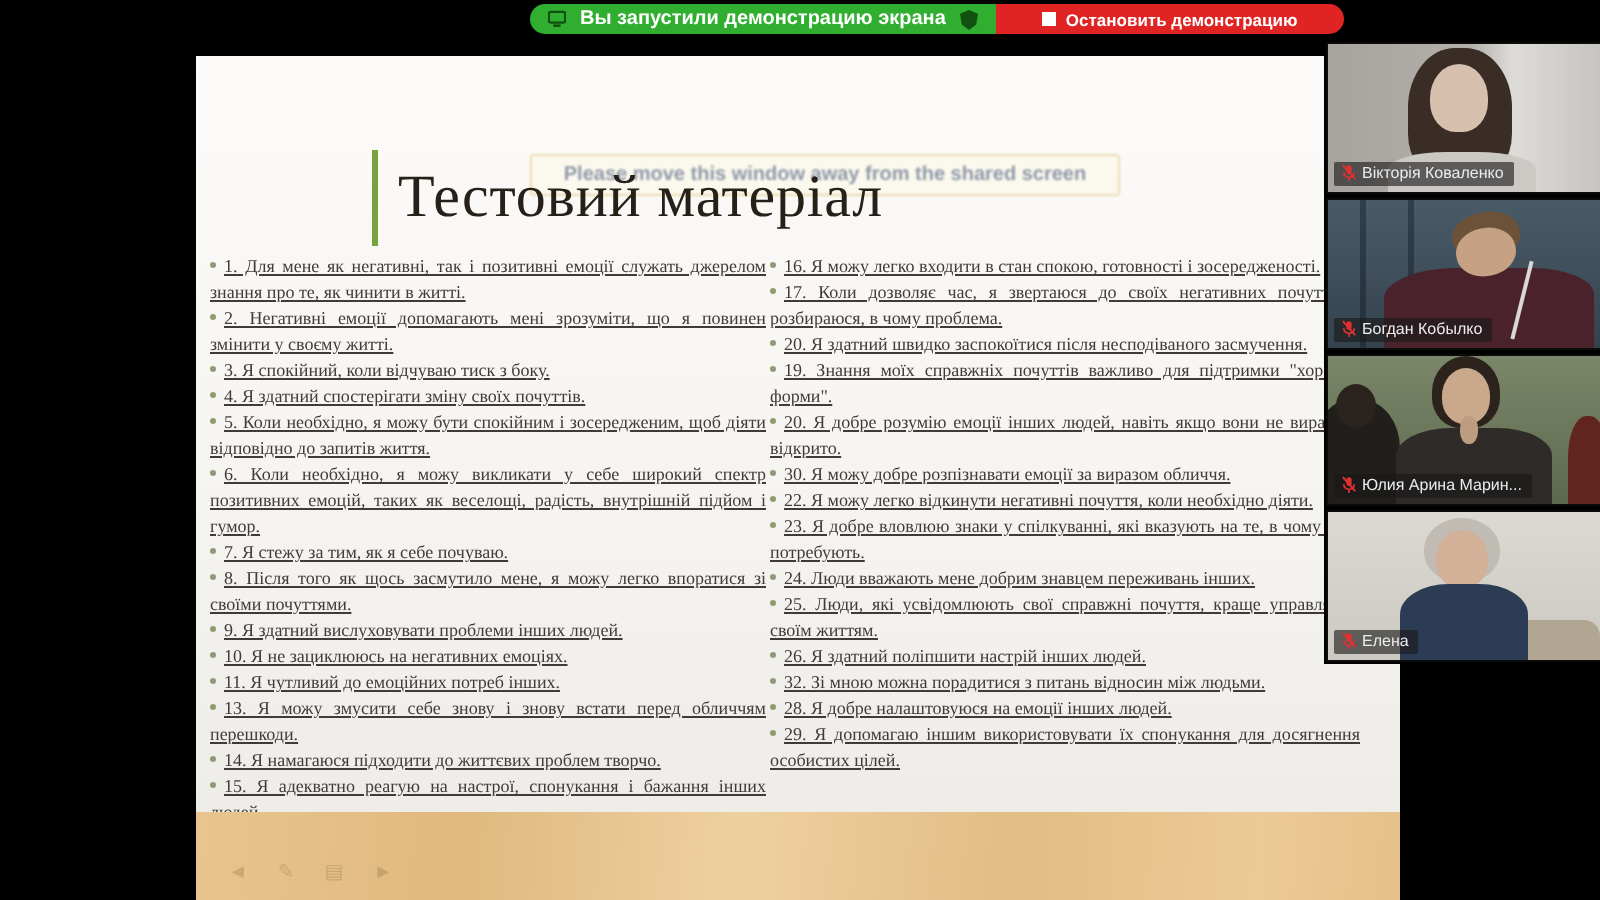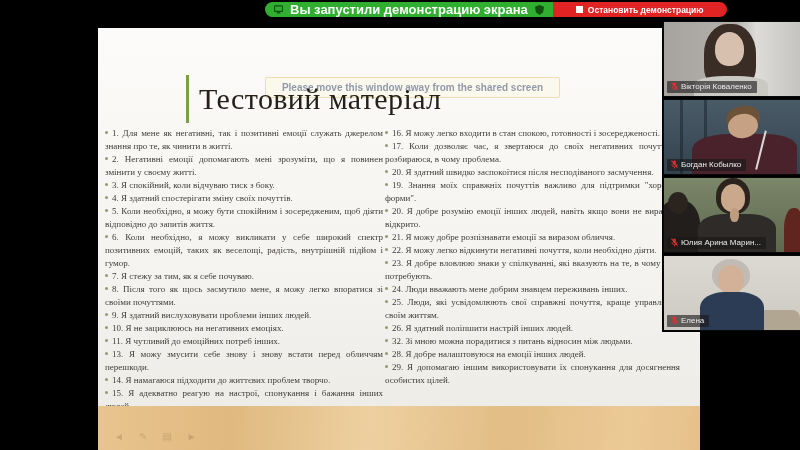--- a/index.html
+++ b/index.html
@@ -27,29 +27,29 @@
   .title-row{position:absolute;left:88px;top:47px;display:flex;align-items:stretch;}
   .accent{width:3px;background:#77a23f;margin-right:10px;}
   h1{margin:0;font-family:"Liberation Serif",serif;font-weight:normal;font-size:30px;
      color:#262019;letter-spacing:.4px;line-height:48px;white-space:nowrap;}
 
   
   .col{position:absolute;top:99px;}
   .col-left{left:7px;width:278px;}
   .col-right{left:287px;width:295px;}
   .col p{margin:0;font-family:"Liberation Serif",serif;font-size:9px;line-height:13px;
-         color:#3f3c38;text-align:justify;}
+         color:#3f3c38;text-align:justify;text-decoration:underline;}
   .col p::before{content:"";display:inline-block;width:3px;height:3px;border-radius:50%;
                  background:#8f9c72;margin-right:4px;vertical-align:2px;}
 
   
   .banner{position:absolute;left:265px;top:2px;height:15px;display:flex;z-index:30;
           box-shadow:0 1px 2px rgba(0,0,0,.35);border-radius:8px;}
   .banner .green{background:#2fae2f;border-radius:8px 0 0 8px;display:flex;align-items:center;
-                 gap:7px;padding:0 9px;color:#fff;font-size:13px;font-weight:bold;white-space:nowrap;}
+                 gap:7px;padding:0 9px;color:#fff;font-size:10px;font-weight:bold;white-space:nowrap;}
   .banner .red{background:#e02424;border-radius:0 8px 8px 0;display:flex;align-items:center;
                gap:5px;padding:0 23px;color:#fff;font-size:8.5px;font-weight:bold;white-space:nowrap;cursor:pointer;}
   .stop-sq{width:7px;height:7px;background:#fff;display:inline-block;}
   .banner svg{display:block;}
 
   
   .videos{position:absolute;left:662px;top:20px;width:138px;display:flex;
           flex-direction:column;gap:2px;z-index:20;background:#000;padding:1px;}
   .tile{position:relative;height:74px;overflow:hidden;background:#222;border:1px solid #0a0a0a;}
   .tile .nametag{position:absolute;left:3px;bottom:3px;display:flex;align-items:center;gap:3px;
@@ -117,21 +117,21 @@
       <p>14. Я намагаюся підходити до життєвих проблем творчо.</p>
       <p>15. Я адекватно реагую на настрої, спонукання і бажання інших людей.</p>
     </div>
 
     <div class="col col-right">
       <p>16. Я можу легко входити в стан спокою, готовності і зосередженості.</p>
       <p>17. Коли дозволяє час, я звертаюся до своїх негативних почуттів і розбираюся, в чому проблема.</p>
       <p>20. Я здатний швидко заспокоїтися після несподіваного засмучення.</p>
       <p>19. Знання моїх справжніх почуттів важливо для підтримки "хорошої форми".</p>
       <p>20. Я добре розумію емоції інших людей, навіть якщо вони не виражені відкрито.</p>
-      <p>21. Я можу добре розпізнавати емоції за виразом обличчя.</p>
+      <p>30. Я можу добре розпізнавати емоції за виразом обличчя.</p>
       <p>22. Я можу легко відкинути негативні почуття, коли необхідно діяти.</p>
       <p>23. Я добре вловлюю знаки у спілкуванні, які вказують на те, в чому інші потребують.</p>
       <p>24. Люди вважають мене добрим знавцем переживань інших.</p>
       <p>25. Люди, які усвідомлюють свої справжні почуття, краще управляють своїм життям.</p>
       <p>26. Я здатний поліпшити настрій інших людей.</p>
       <p>32. Зі мною можна порадитися з питань відносин між людьми.</p>
       <p>28. Я добре налаштовуюся на емоції інших людей.</p>
       <p>29. Я допомагаю іншим використовувати їх спонукання для досягнення особистих цілей.</p>
     </div>
   </div>

